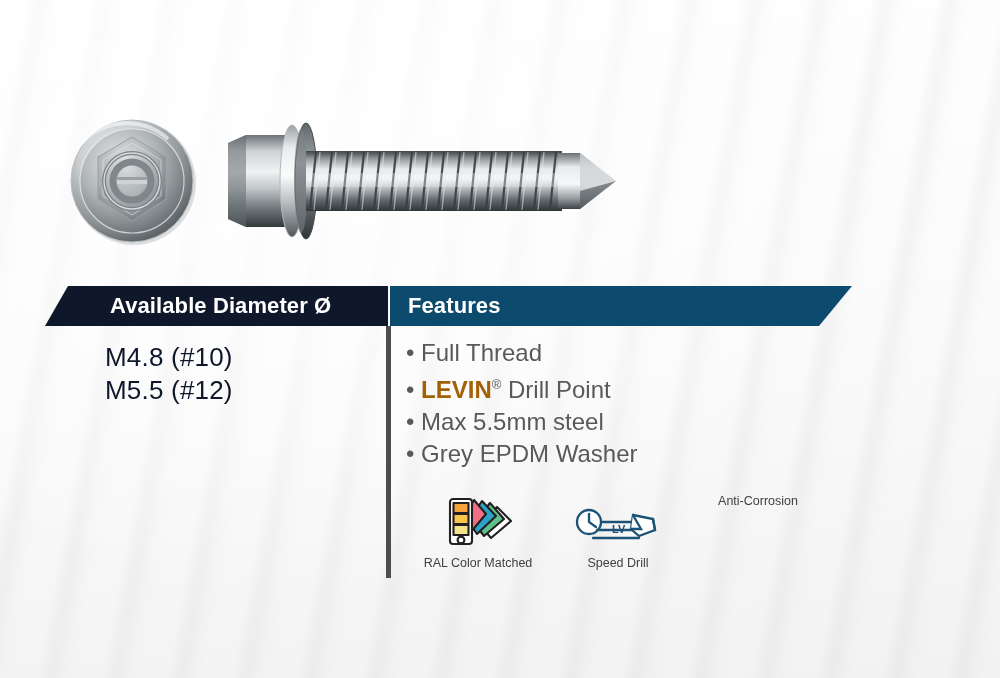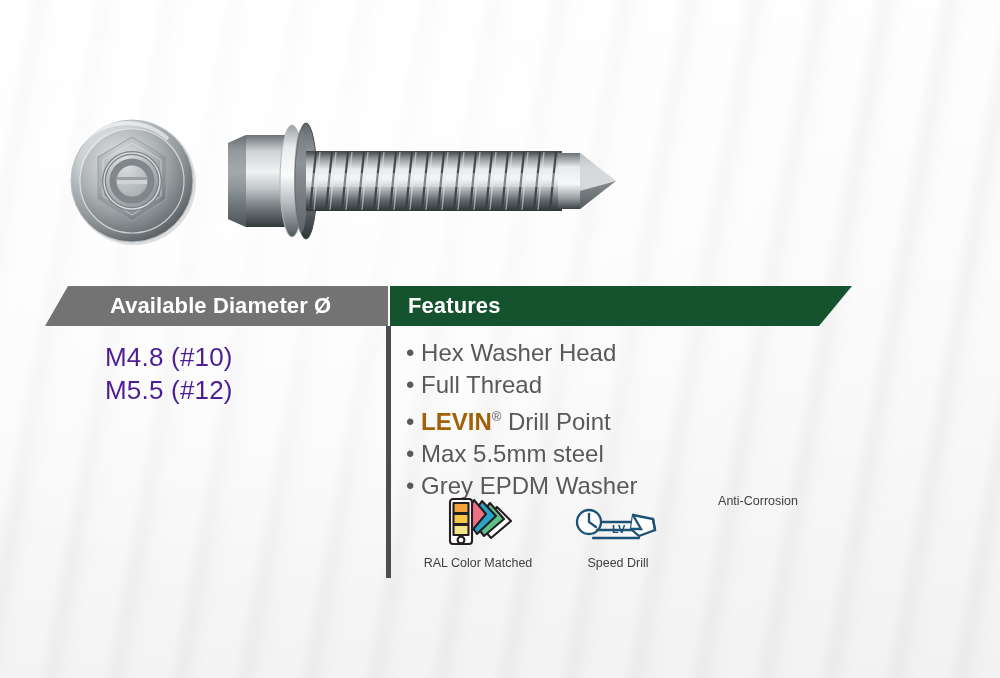--- a/index.html
+++ b/index.html
@@ -24,34 +24,34 @@
   }
   #bg:after{content:"";position:absolute;inset:0;
     background:radial-gradient(ellipse at 30% 25%,rgba(255,255,255,.85),rgba(255,255,255,0) 60%);}
 
   
   #product{position:absolute;left:60px;top:95px;width:560px;height:175px;}
 
   
   #bars{position:absolute;left:0;top:286px;width:1000px;height:40px;}
   .bar{position:absolute;top:0;height:40px;display:flex;align-items:center;}
-  #bar-blue{left:45px;width:343px;background:#737373;
+  #bar-blue{left:45px;width:343px;background:#0f172a;
     clip-path:polygon(23px 0,100% 0,100% 100%,0 100%);}
-  #bar-red{left:390px;width:462px;background:#14532d;
+  #bar-red{left:390px;width:462px;background:#0c4a6e;
     clip-path:polygon(0 0,100% 0,429px 100%,0 100%);}
   .bar-label{color:#fff;font-size:22px;font-weight:bold;letter-spacing:.1px;}
   #bar-blue .bar-label{margin-left:65px;}
   #bar-red .bar-label{margin-left:18px;}
 
   
   #divider{position:absolute;left:386px;top:326px;width:5px;height:252px;background:#4c4d50;}
 
   
   #diameters{position:absolute;left:105px;top:341px;}
-  .dia-line{font-size:26px;color:#4c1d95;line-height:33px;letter-spacing:.2px;}
+  .dia-line{font-size:26px;color:#0f172a;line-height:33px;letter-spacing:.2px;}
 
   
   #features{position:absolute;left:406px;top:337px;}
   .feat{font-size:24px;color:#58595b;line-height:32px;white-space:nowrap;}
   .feat b{color:#a16207;font-weight:bold;}
   .feat sup{font-size:13px;vertical-align:super;}
 
   
   #icons{position:absolute;left:408px;top:492px;width:560px;height:90px;display:flex;}
   .icon-cell{width:140px;display:flex;flex-direction:column;align-items:center;}
@@ -213,24 +213,20 @@
 <div id="divider"></div>
 
 <div id="diameters">
   <div class="dia-line">M4.8 (#10)</div>
   <div class="dia-line">M5.5 (#12)</div>
 </div>
 
 <div id="features">
   <div class="feat">
     <span>•</span>
-    <span>Hex Washer Head</span>
-  </div>
-  <div class="feat">
-    <span>•</span>
     <span>Full Thread</span>
   </div>
   <div class="feat">
     <span>•</span>
     <b>LEVIN</b><sup>®</sup><span> Drill Point</span>
   </div>
   <div class="feat">
     <span>•</span>
     <span>Max 5.5mm steel</span>
   </div>

